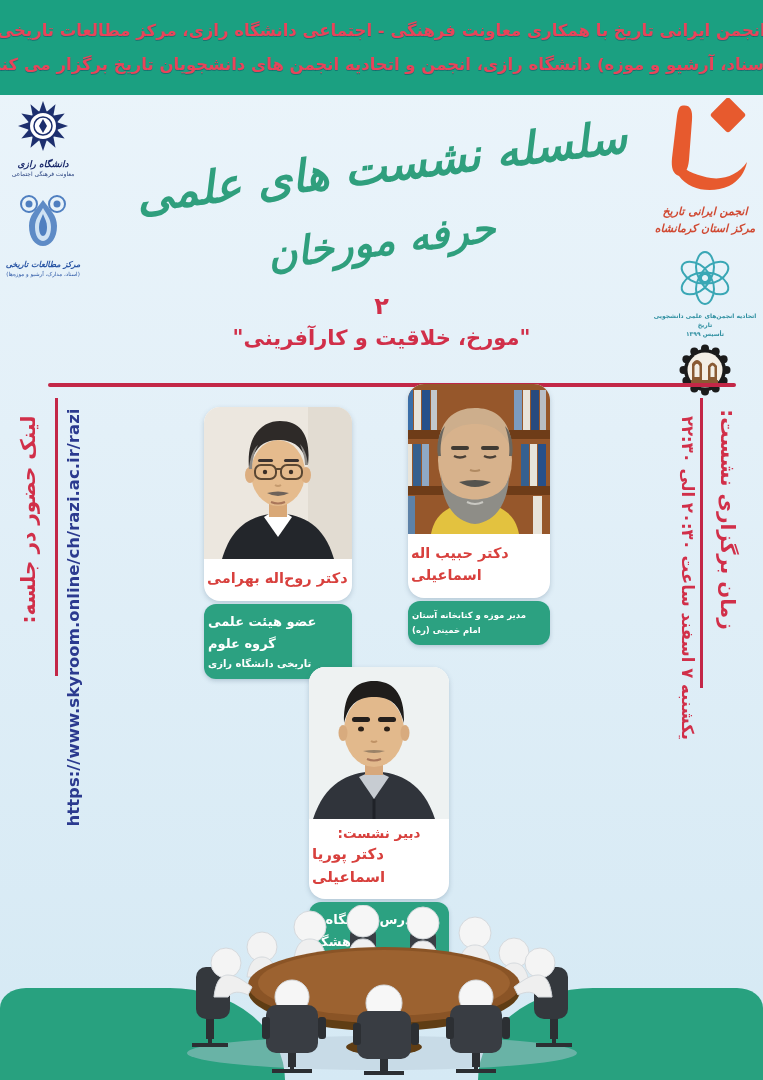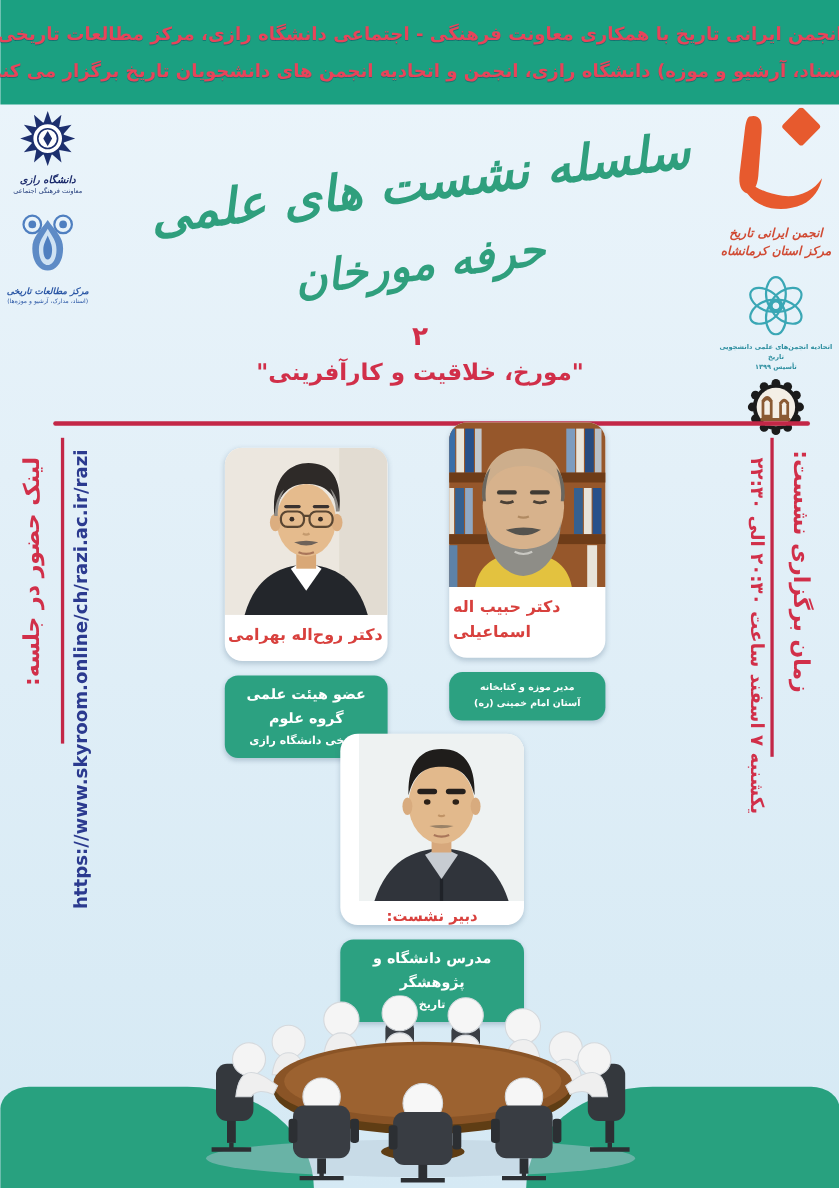--- a/index.html
+++ b/index.html
@@ -45,22 +45,22 @@
   .vdate{position:absolute;left:697px;top:397px;width:362px;transform:rotate(90deg);
     transform-origin:left top;text-align:center;color:#d12f49;font-size:16.5px;font-weight:bold;white-space:nowrap;}
   .vline-right{position:absolute;left:700px;top:398px;width:3px;height:290px;background:#c32747;}
   
   .card{position:absolute;display:flex;flex-direction:column;}
   .photo-card{background:#ffffff;border-radius:16px;overflow:hidden;
     box-shadow:0 2px 5px rgba(60,90,120,.25);}
   .photo-card svg{display:block;}
   .p-name{color:#d8403d;font-weight:bold;text-align:left;padding:9px 3px 11px;line-height:1.5;}
   .p-label{color:#d8403d;font-weight:bold;text-align:center;}
-  .role-box{margin-top:13px;background:#2ca181;border-radius:12px;color:#ffffff;
-    font-weight:bold;text-align:center;padding:7px 15px;box-shadow:0 2px 4px rgba(60,90,120,.25);}
+  .role-box{margin-top:3px;background:#2ca181;border-radius:12px;color:#ffffff;
+    font-weight:bold;text-align:left;padding:7px 4px;box-shadow:0 2px 4px rgba(60,90,120,.25);}
   .role-l1{font-size:13px;line-height:1.7;}
   .role-l2{font-size:10px;line-height:1.7;}
   .role-l1-big{font-size:14px;line-height:1.6;}
   .role-l2-small{font-size:8.5px;line-height:1.8;}
   
   .wave{position:absolute;bottom:0;height:92px;background:#28a17f;z-index:1;}
   .wave-left{left:0;width:285px;border-top-right-radius:115px 92px;border-top-left-radius:26px 20px;}
   .wave-right{right:0;width:285px;border-top-left-radius:115px 92px;border-top-right-radius:26px 20px;}
   .table-illu{position:absolute;left:170px;top:905px;z-index:2;}
 </style>
@@ -243,21 +243,21 @@
         <path d="M58 98 Q74 108 90 98 Q74 94 58 98 Z" fill="#55534e"></path>
         <path d="M66 118 Q74 122 82 118" fill="none" stroke="#c9c8c2" stroke-width="2"></path>
       </svg>
       <div class="p-name" style="font-size:14.5px;">دکتر حبیب اله اسماعیلی</div>
     </div>
     <div class="role-box">
       <div class="role-l2-small">مدیر موزه و کتابخانه آستان امام خمینی (ره)</div>
     </div>
   </div>
 
-  <div class="card" style="left:309px;top:667px;width:167px;">
+  <div class="card" style="left:309px;top:667px;width:140px;">
     <div class="photo-card">
       <svg width="150" height="152" viewBox="0 0 150 152">
         <rect width="150" height="152" fill="#f2f6f5"></rect>
         <rect x="0" y="0" width="150" height="152" fill="#e8eeee" opacity="0.4"></rect>
         <path d="M14 152 C26 116 48 106 75 104 C102 106 124 116 136 152 Z" fill="#30343b"></path>
         <path d="M60 110 L75 132 L90 110 L75 103 Z" fill="#c7ccd2"></path>
         <line x1="75" y1="132" x2="75" y2="152" stroke="#1f2228" stroke-width="3"></line>
         <rect x="66" y="90" width="18" height="18" fill="#d7a87c"></rect>
         <ellipse cx="75" cy="64" rx="30" ry="36" fill="#e2b98c"></ellipse>
         <ellipse cx="44" cy="66" rx="4.5" ry="8" fill="#d8ab7e"></ellipse>
@@ -265,20 +265,21 @@
         <path d="M45 56 C44 24 58 14 75 14 C92 14 106 24 105 56 C100 36 90 30 75 30 C60 30 50 36 45 56 Z" fill="#1f1d1b"></path>
         <rect x="53" y="50" width="18" height="5" rx="2.5" fill="#241f1c"></rect>
         <rect x="79" y="50" width="18" height="5" rx="2.5" fill="#241f1c"></rect>
         <ellipse cx="62" cy="62" rx="3" ry="2.5" fill="#2c2118"></ellipse>
         <ellipse cx="88" cy="62" rx="3" ry="2.5" fill="#2c2118"></ellipse>
         <path d="M72 74 Q75 76 78 74" fill="none" stroke="#c09366" stroke-width="2"></path>
         <path d="M64 84 Q75 88 86 84 Q75 82 64 84 Z" fill="#9a8267"></path>
         <path d="M68 92 Q75 95 82 92" fill="none" stroke="#a9765a" stroke-width="2"></path>
       </svg>
       <div class="p-label" style="font-size:13.5px;padding-top:6px;">دبیر نشست:</div>
+      <div class="p-name" style="font-size:15px;padding-top:2px;">دکتر پوریا اسماعیلی</div>
     </div>
     <div class="role-box">
       <div class="role-l1">مدرس دانشگاه و پژوهشگر</div>
       <div class="role-l2">تاریخ</div>
     </div>
   </div>
 
   <div class="wave wave-left"></div>
   <div class="wave wave-right"></div>
 

